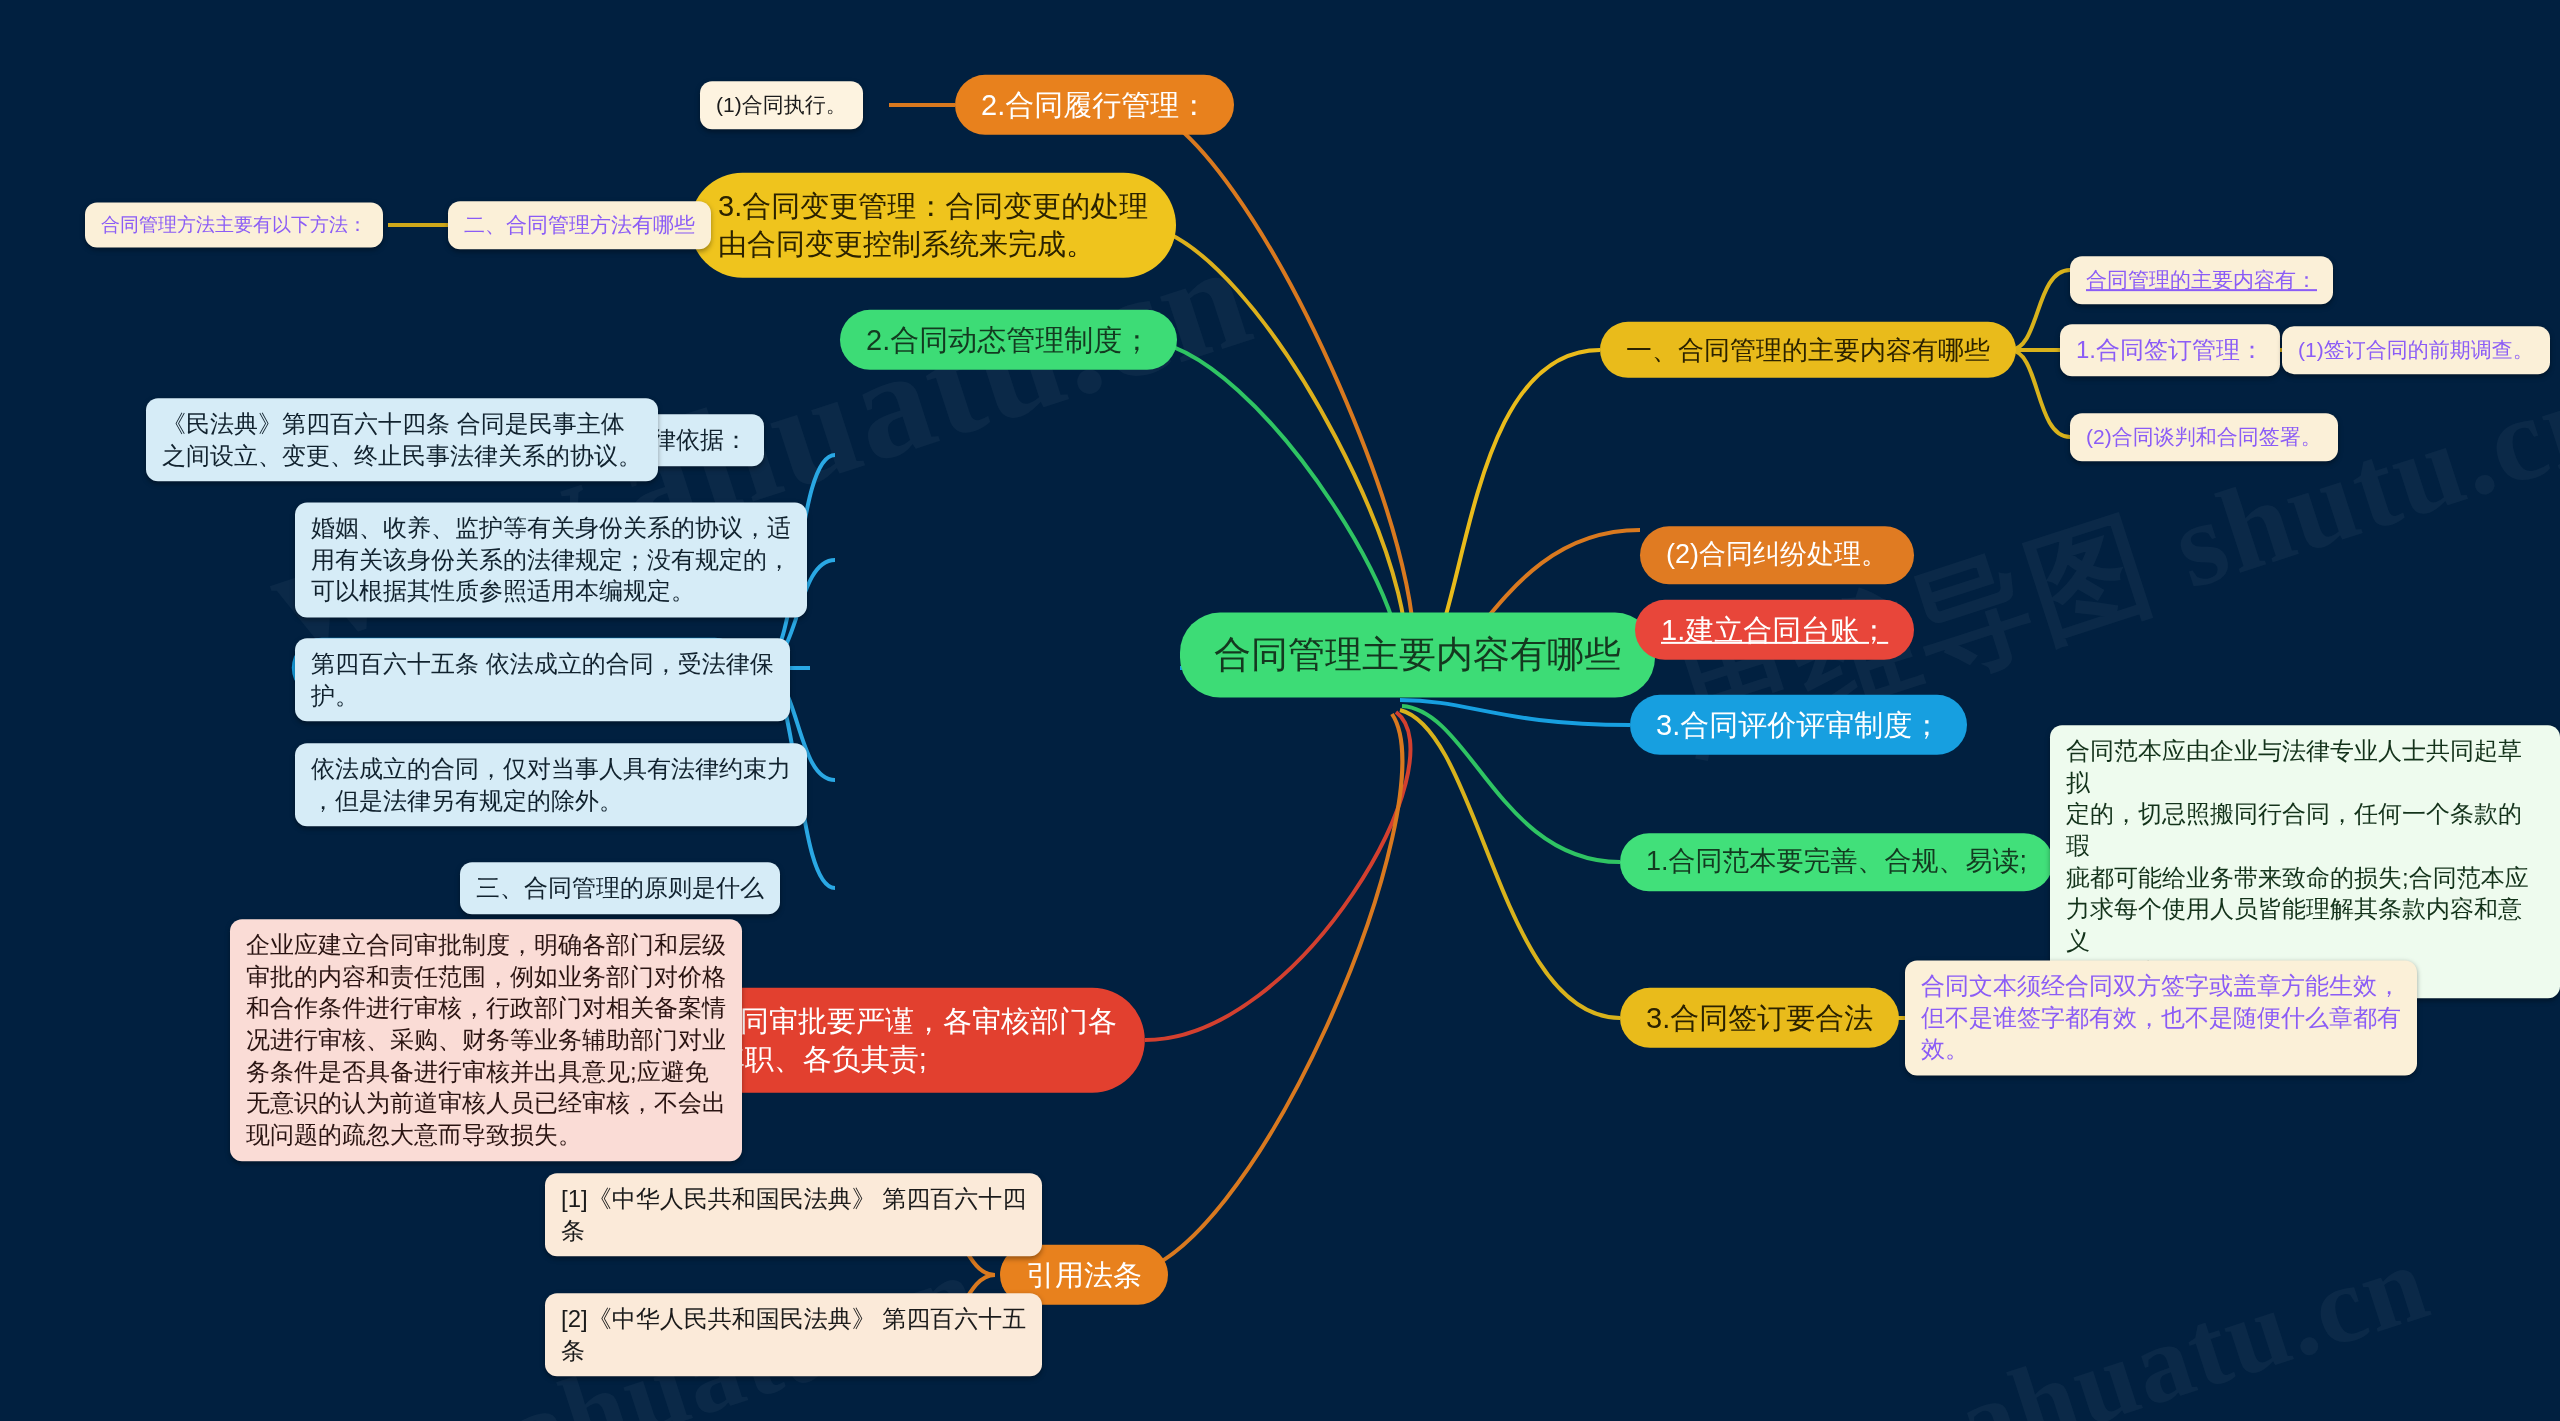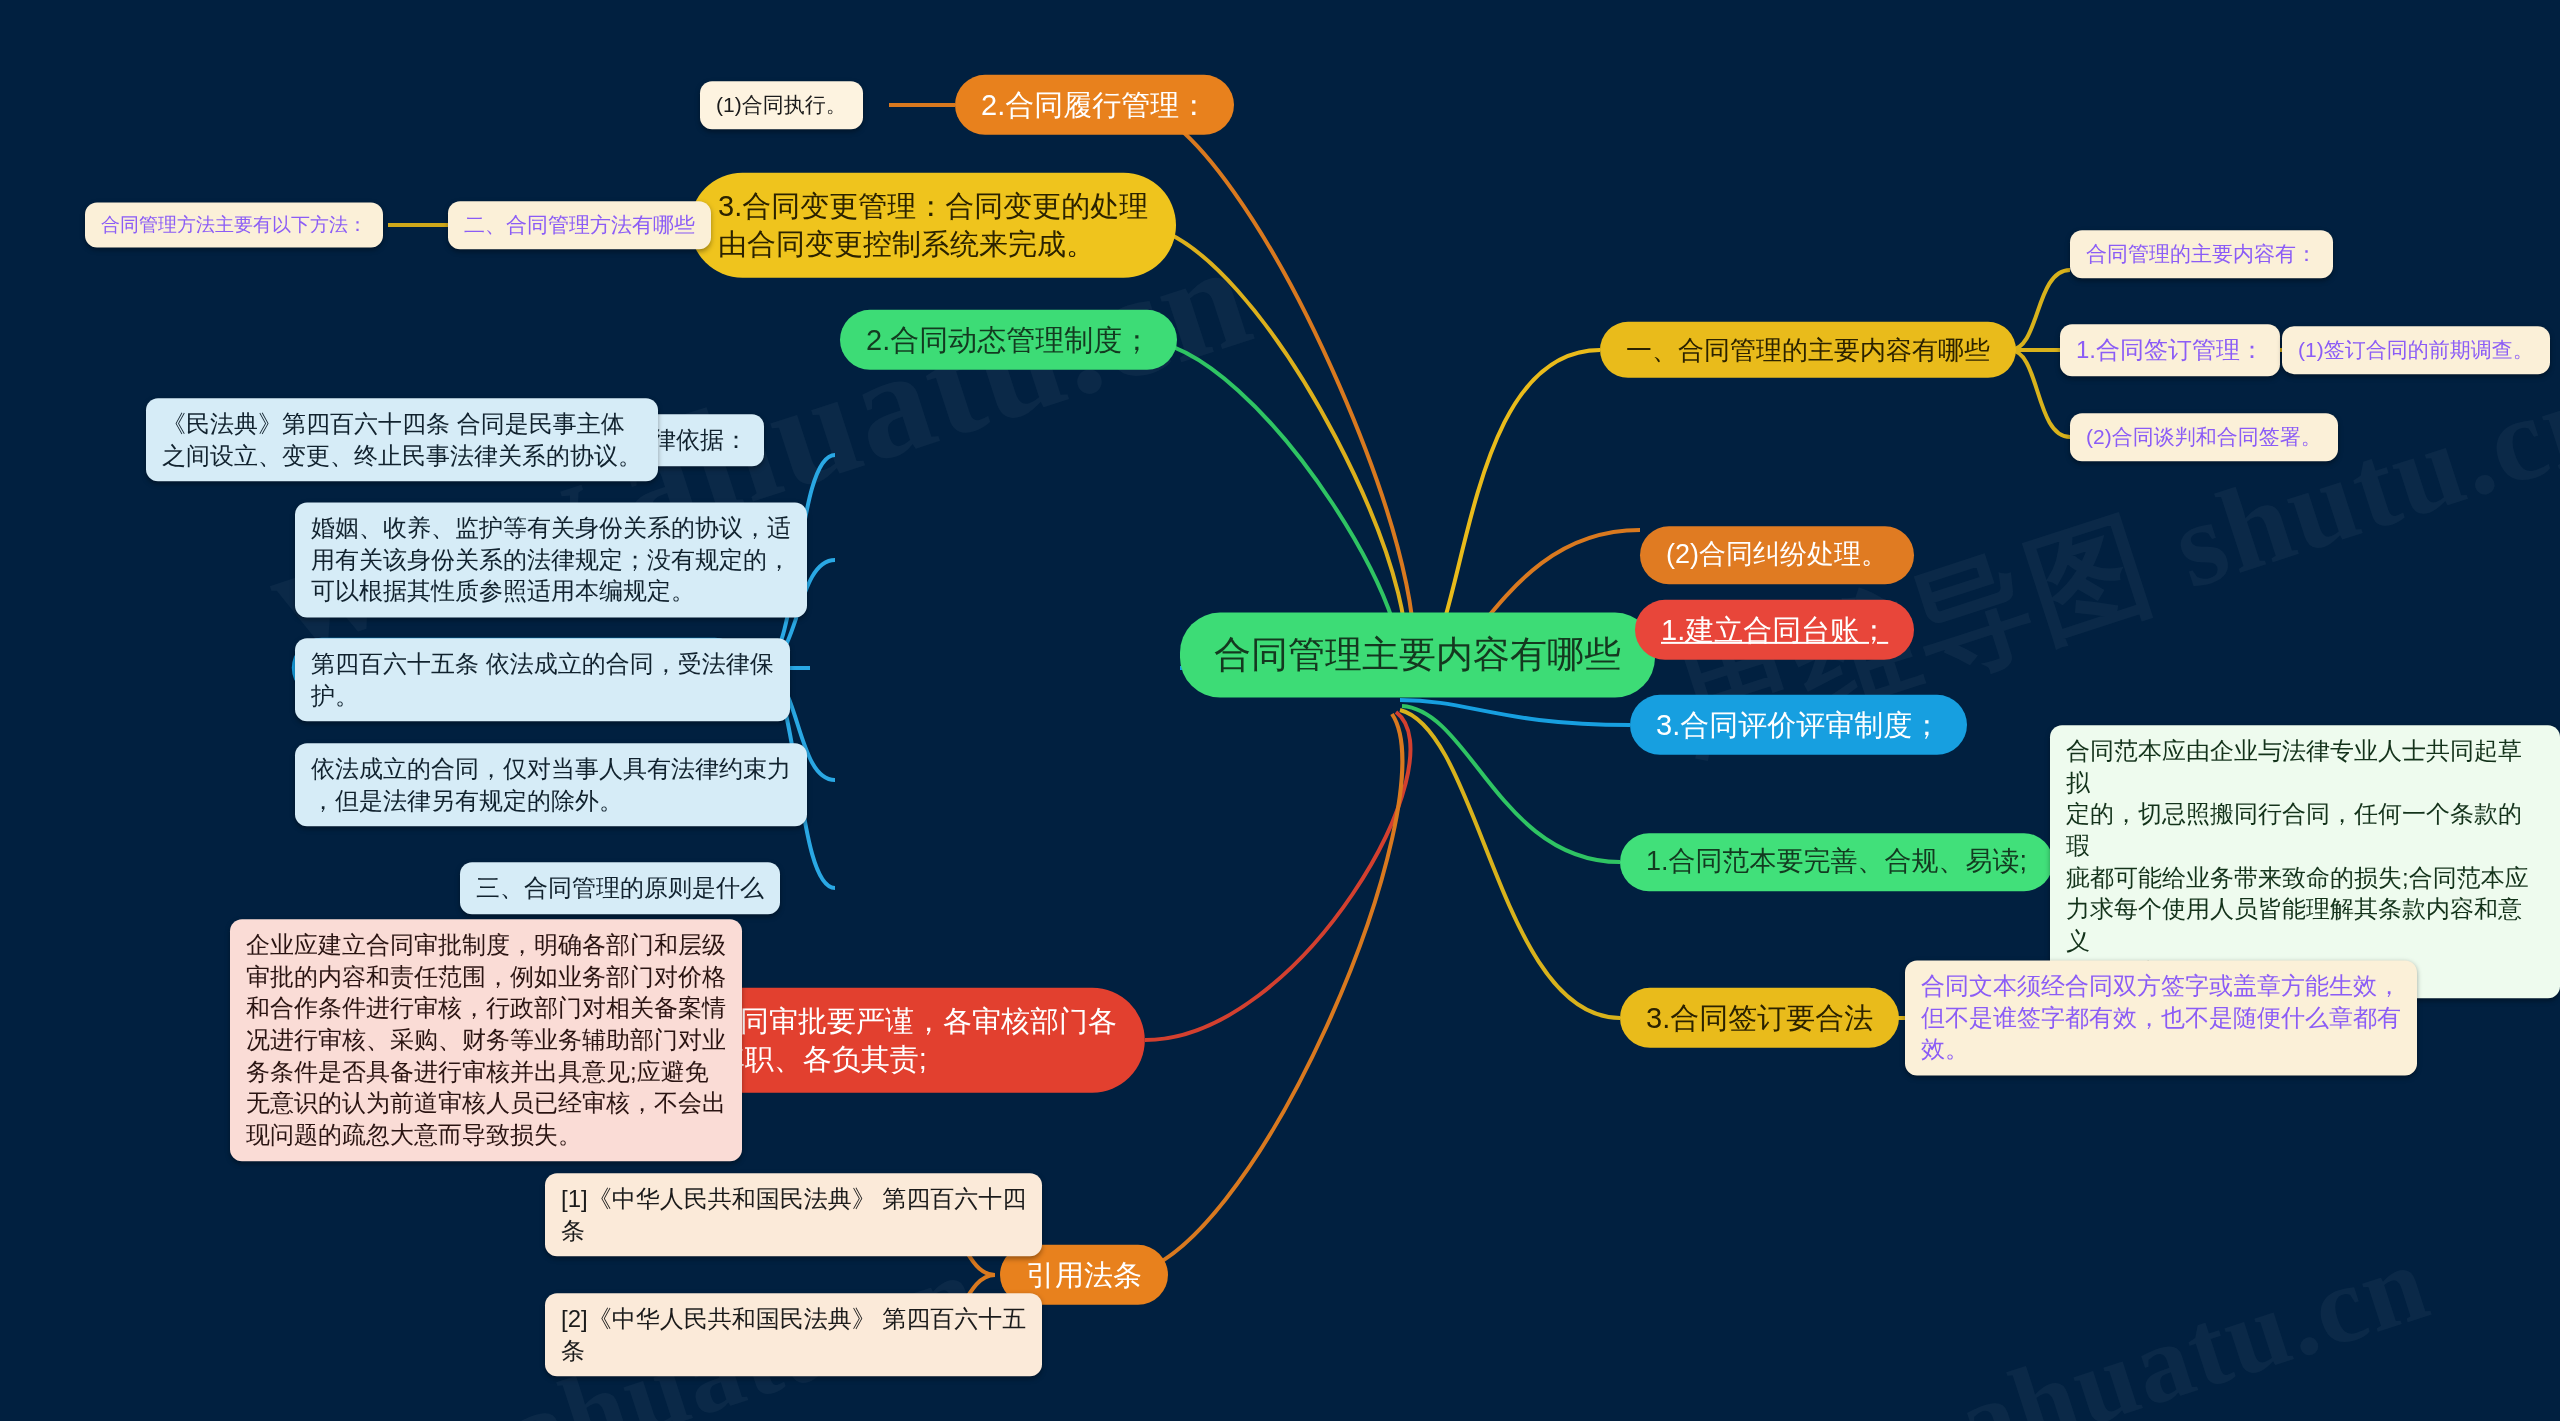--- a/index.html
+++ b/index.html
@@ -136,21 +136,21 @@
 
       <path d="M1392 714 C 1450 800 1250 1275 1120 1275" stroke="#d9791f"></path>
       <path d="M995 1275 C 965 1275 960 1215 930 1215" stroke="#d9791f"></path>
       <path d="M995 1275 C 965 1275 960 1335 930 1335" stroke="#d9791f"></path>
     </g>
   </svg>
 
   <div class="node pill root" style="left:1180px; top:655px; transform:translateY(-50%);">合同管理主要内容有哪些</div>
 
   <div class="node pill y1 t24" style="left:1600px; top:350px; transform:translateY(-50%);">一、合同管理的主要内容有哪些</div>
-  <div class="node card cream t16" style="left:2070px; top:254px; transform:translateY(-50%);">合同管理的主要内容有：</div>
+  <div class="node card cream t16" style="left:2070px; top:280px; transform:translateY(-50%);text-decoration:underline;">合同管理的主要内容有：</div>
   <div class="node card cream t18" style="left:2060px; top:350px; transform:translateY(-50%);">1.合同签订管理：</div>
   <div class="node card cream t16" style="left:2282px; top:350px; transform:translateY(-50%);">(1)签订合同的前期调查。</div>
   <div class="node card cream t16" style="left:2070px; top:437px; transform:translateY(-50%);">(2)合同谈判和合同签署。</div>
 
   <div class="node pill or1 t22" style="left:955px; top:105px; transform:translateY(-50%);">2.合同履行管理：</div>
   <div class="node card cream2 t16" style="left:700px; top:105px; transform:translateY(-50%);">(1)合同执行。</div>
 
   <div class="node pill y2 t22" style="left:690px; top:225px; transform:translateY(-50%); padding:14px 28px;">3.合同变更管理：合同变更的处理
 由合同变更控制系统来完成。</div>
 

